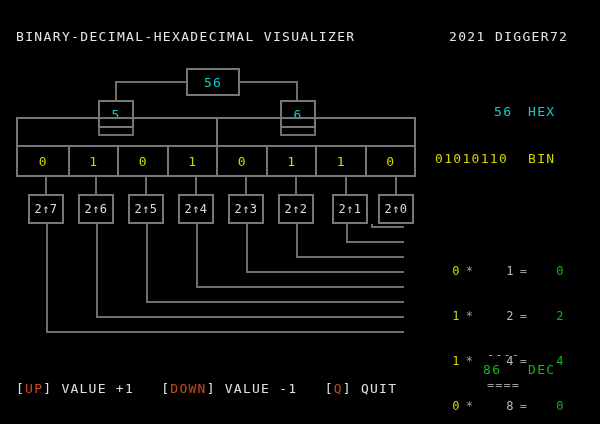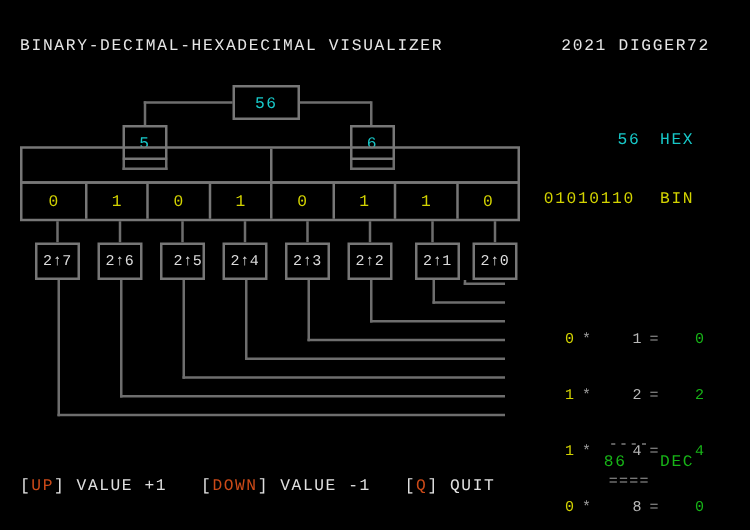--- a/index.html
+++ b/index.html
@@ -12,21 +12,20 @@
     height: 424px;
     overflow: hidden;
     font-family: "DejaVu Sans Mono", "Liberation Mono", monospace;
     color: #d8d8d8;
   }
   #screen {
     position: relative;
     width: 536px;
     height: 424px;
     background: #000000;
-    font-family: Liberation Mono, monospace;
   }
   .abs { position: absolute; }
 
   
   #title {
     left: 16px; top: 29px;
     font-size: 13px;
     letter-spacing: 1.35px;
     color: #e6e6e6;
     white-space: nowrap;
@@ -221,21 +220,21 @@
   <div class="abs ln lnv" style="left:295px; top:177px; width:2px; height:17px;"></div>
   <div class="abs ln lnv" style="left:345px; top:177px; width:2px; height:17px;"></div>
   <div class="abs ln lnv" style="left:395px; top:177px; width:2px; height:17px;"></div>
 
   <div class="abs pow-box" style="left:28px;">
       <span>2↑7</span>
     </div>
   <div class="abs pow-box" style="left:78px;">
       <span>2↑6</span>
     </div>
-  <div class="abs pow-box" style="left:128px;justify-content:flex-end;">
+  <div class="abs pow-box" style="left:128px;">
       <span>2↑5</span>
     </div>
   <div class="abs pow-box" style="left:178px;">
       <span>2↑4</span>
     </div>
   <div class="abs pow-box" style="left:228px;">
       <span>2↑3</span>
     </div>
   <div class="abs pow-box" style="left:278px;">
       <span>2↑2</span>

